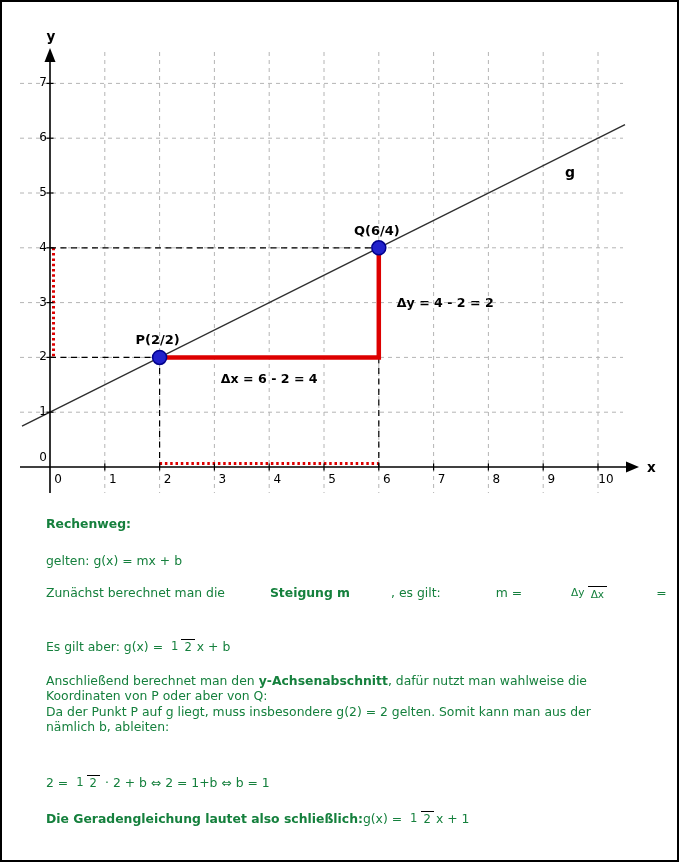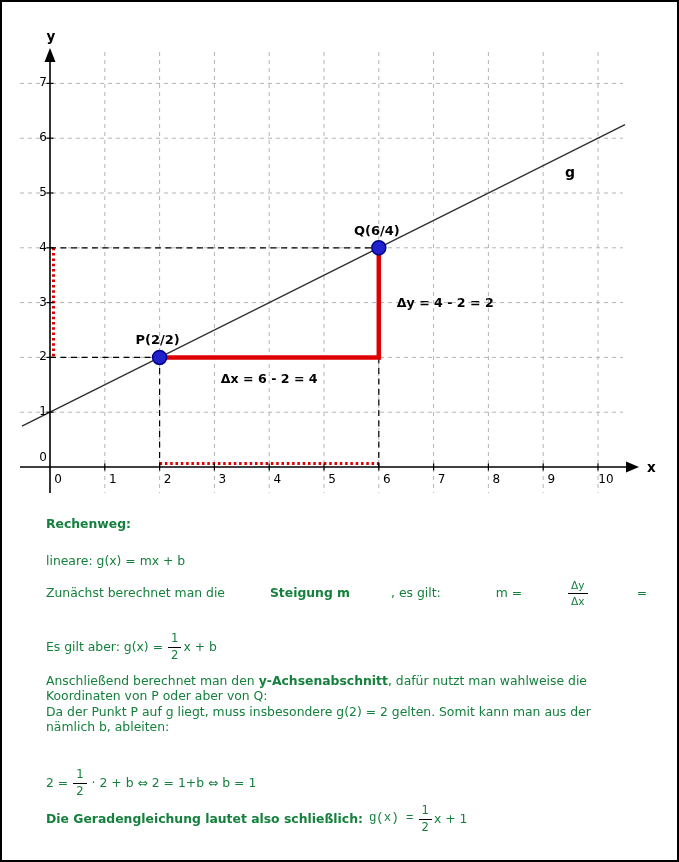--- a/index.html
+++ b/index.html
@@ -11,21 +11,21 @@
     border:2px solid #000000;
     font-family:"DejaVu Sans","Liberation Sans",sans-serif;
     color:#000000;
     overflow:hidden;
   }
   #plot-wrap { position:absolute; left:0; top:0; width:679px; height:505px; }
   .txt { position:absolute; left:44px; font-size:12.4px; line-height:15.4px; color:#15803d; }
   .b { font-weight:bold; }
   .mrow { display:flex; align-items:center; white-space:pre; }
   .frac {
-    display:inline-flex; flex-direction:column; align-items:center;
+    display:inline-flex; flex-direction:row; align-items:center;
     font-size:11.6px; line-height:1.2; margin:0 5px; vertical-align:middle;
   }
   .frac .num { padding:0 3px 1px; }
   .frac .den { border-top:1px solid #000; padding:1px 3px 0;text-align:right; }
   .frac.small { font-size:10.6px; }
   .gap-l { margin-left:14px; }
   .tok { margin:0 3px; }
 </style>
 </head>
 <body>
@@ -116,21 +116,21 @@
         <text x="267.2" y="381.4" fill="#000" font-family="'DejaVu Sans',sans-serif" font-size="12.6" font-weight="bold" text-anchor="middle">Δx = 6 - 2 = 4</text>
         <text x="563" y="175" fill="#000" font-family="'DejaVu Sans',sans-serif" font-size="14" font-weight="bold">g</text>
         <circle cx="157.6" cy="355.4" r="7" fill="#2222cc" stroke="#00008c" stroke-width="1.5"></circle>
         <text x="155.6" y="342.4" fill="#000" font-family="'DejaVu Sans',sans-serif" font-size="13" font-weight="bold" text-anchor="middle">P(2/2)</text>
         <circle cx="376.79999999999995" cy="245.8" r="7" fill="#2222cc" stroke="#00008c" stroke-width="1.5"></circle>
         <text x="374.79999999999995" y="232.8" fill="#000" font-family="'DejaVu Sans',sans-serif" font-size="13" font-weight="bold" text-anchor="middle">Q(6/4)</text>
       </svg></div>
 
   <div class="txt b" style="top:514px;">Rechenweg:</div>
 
-  <div class="txt" style="top:551px;">lineare: g(x) = mx + b</div>
+  <div class="txt" style="top:551px;">gelten: g(x) = mx + b</div>
 
   <div class="txt mrow" style="top:570px; height:42px;gap:41px;">
     <span>Zunächst berechnet man die </span><span class="b">Steigung m</span><span>, es gilt:</span>
     <span class="gap-l">m =</span>
     <span class="frac small">
       <span class="num">Δy</span>
       <span class="den">Δx</span>
     </span>
     <span class="tok">=</span>
     <span class="frac">
@@ -169,21 +169,21 @@
     <span>2 =</span>
     <span class="frac">
       <span class="num">1</span>
       <span class="den">2</span>
     </span>
     <span>· 2 + b ⇔ 2 = 1+b ⇔ b = 1</span>
   </div>
 
   <div class="txt mrow" style="top:796px; height:42px;">
     <span class="b">Die Geradengleichung lautet also schließlich:</span>
-    <span style="margin-left:6px;font-family:Liberation Mono, monospace;">g(x) =</span>
+    <span style="">g(x) =</span>
     <span class="frac">
       <span class="num">1</span>
       <span class="den">2</span>
     </span>
     <span style="margin-left:-3px;">x + 1</span>
   </div>
 
 </div>
 
 </body></html>

